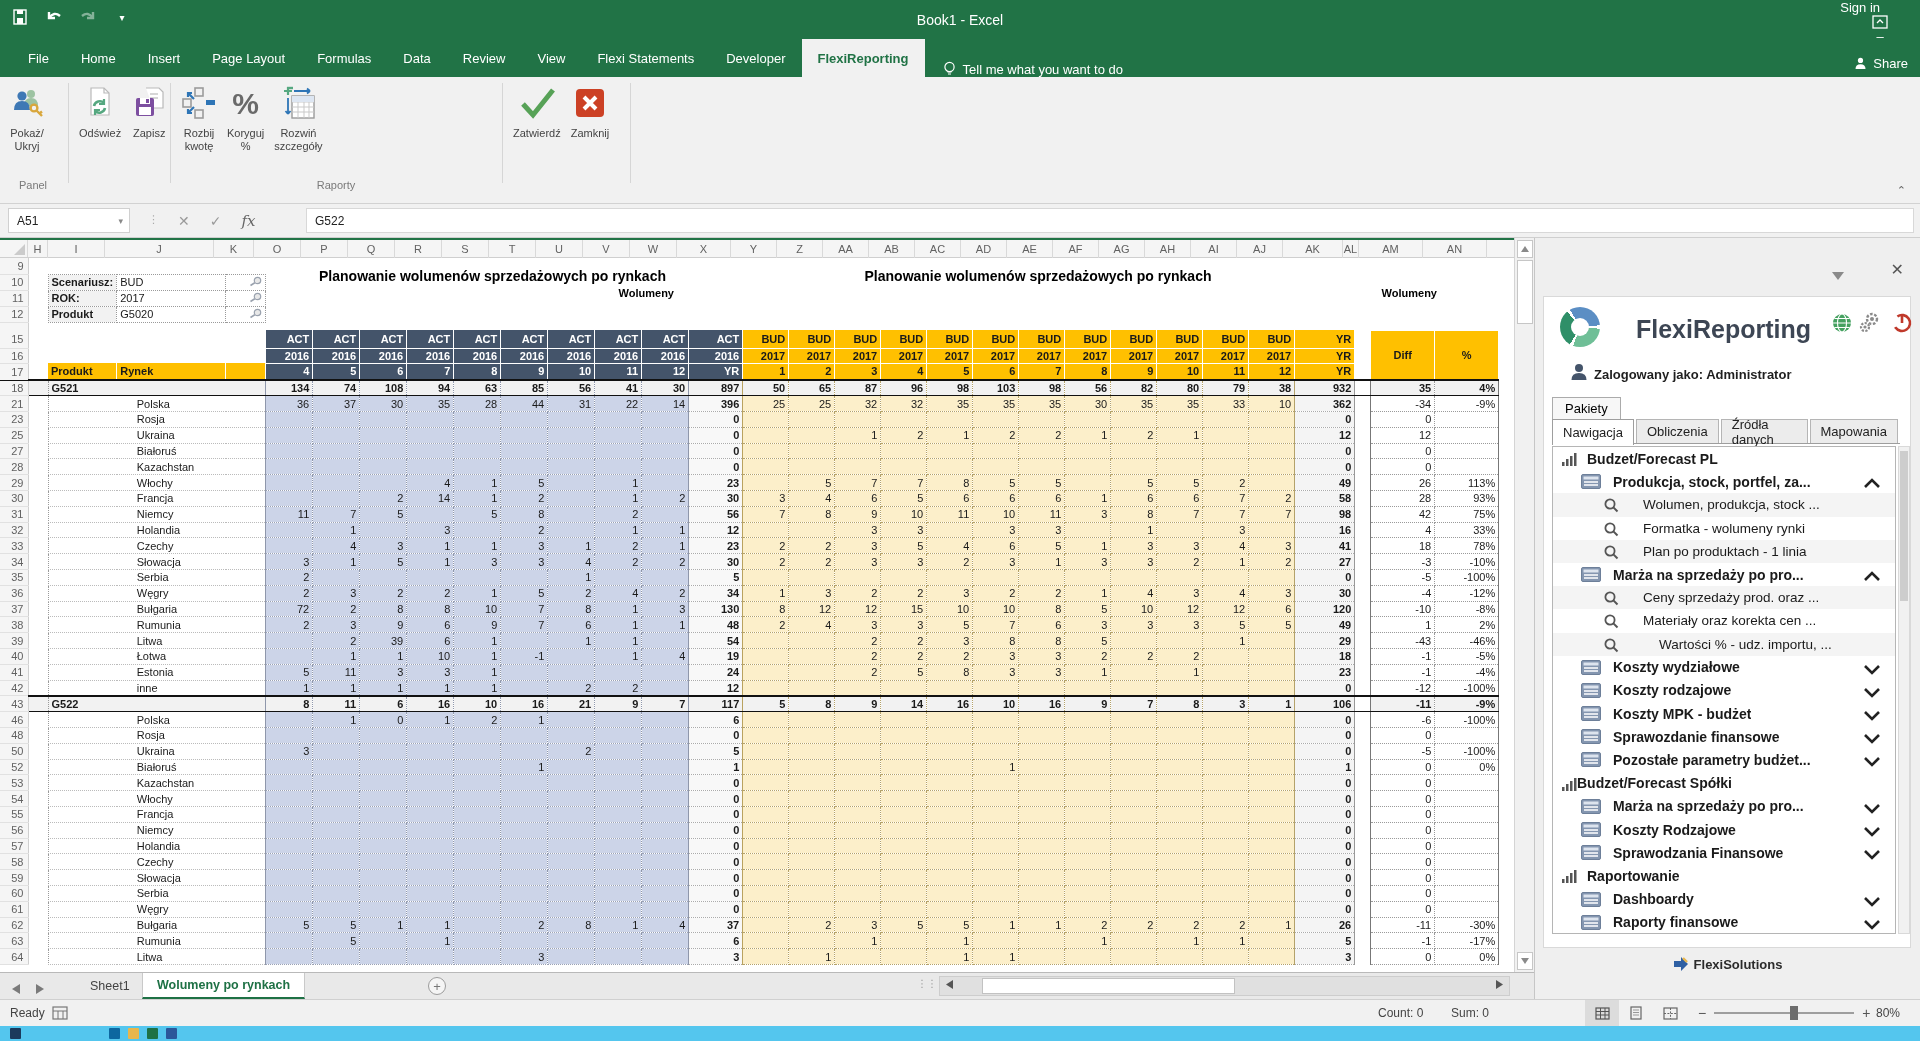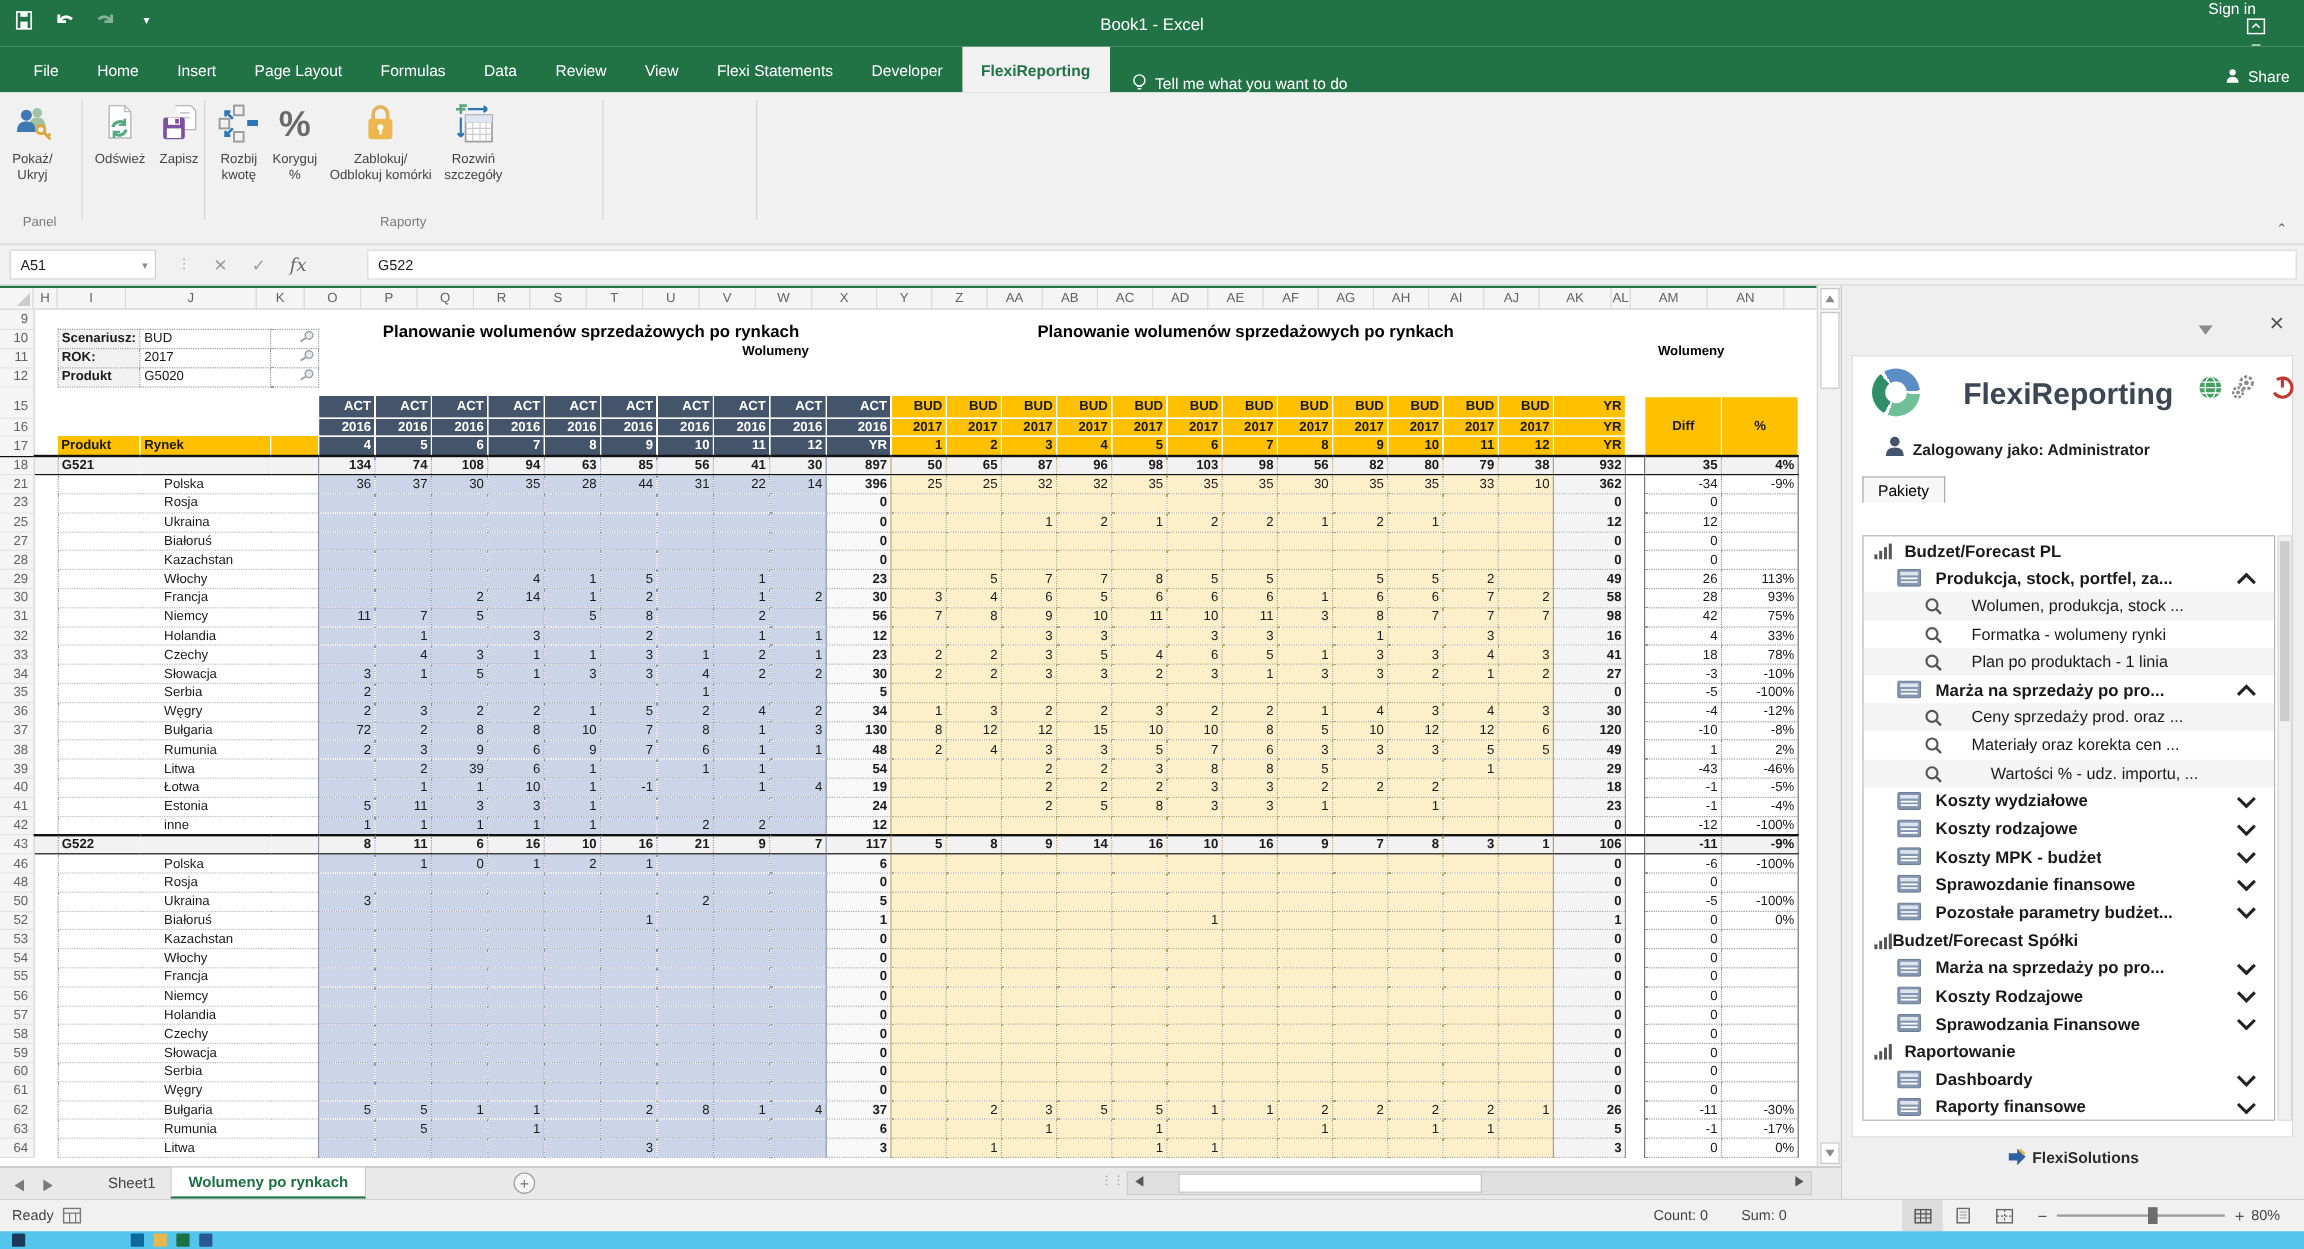--- a/index.html
+++ b/index.html
@@ -283,52 +283,59 @@
             </svg>
         </span>
         <span>Rozbij</span>
           <span>kwotę</span>
       </div>
       <div class="bigbtn">
         <span class="ic" style="font-size:30px;color:#6a6a6a;font-weight:bold">%</span>
         <span>Koryguj</span>
           <span>%</span>
       </div>
-      <div class="bigbtn" style="min-width:96px">
-        <span class="ic">
-          <svg width="30" height="34" viewBox="0 0 30 34">
-              <path d="M9 14 v-5 a6 6 0 0 1 12 0 v5" fill="none" stroke="#e3b35c" stroke-width="3"></path>
-              <rect x="5" y="13" width="20" height="17" rx="2.5" fill="#eeb64f"></rect>
-              <circle cx="15" cy="20" r="2.4" fill="#fff"></circle>
-              <rect x="14" y="21" width="2.4" height="5" fill="#fff"></rect>
-            </svg>
-        </span>
-        <span>Zablokuj/</span>
-          <span>Odblokuj komórki</span>
-      </div>
       <div class="bigbtn">
         <span class="ic">
           <svg width="36" height="34" viewBox="0 0 36 34">
               <rect x="12" y="10" width="22" height="22" fill="#fff" stroke="#9b9b9b" stroke-width="1.4"></rect>
               <path d="M12 16 h22 M12 21 h22 M12 26 h22 M18 10 v22 M24 10 v22 M29 10 v22" stroke="#c9c9c9" stroke-width="1"></path>
               <rect x="12" y="10" width="22" height="6" fill="#dde6f2"></rect>
           <path d="M7 2 h6 M10 2 v0" stroke="#56a880" stroke-width="2.4"></path>
               <path d="M10 -1 v6" stroke="#56a880" stroke-width="0"></path>
               <path d="M4 5 h8 M8 1 v8" stroke="#56a880" stroke-width="2.2"></path>
           <path d="M8 12 v16 M8 28 l-2.5 -3 M8 28 l2.5 -3" stroke="#2e75b6" stroke-width="1.8" fill="none"></path>
               <path d="M14 5 h16 M30 5 l-3 -2.5 M30 5 l-3 2.5" stroke="#2e75b6" stroke-width="1.8" fill="none"></path>
             </svg>
         </span>
         <span>Rozwiń</span>
           <span>szczegóły</span>
       </div>
     </div>
     <div class="glabel" style="left:176px;width:320px">Raporty</div>
     <div class="gsep" style="position:absolute;left:500px;top:0"></div>
 
+    <div class="rgroup" style="left:508px">
+      <div class="bigbtn">
+        <span class="ic">
+          <svg width="40" height="34" viewBox="0 0 40 34">
+              <path d="M6 18 L16 29 L36 4" fill="none" stroke="#57a257" stroke-width="5"></path>
+            </svg>
+        </span>
+        <span>Zatwierdź</span>
+      </div>
+      <div class="bigbtn">
+        <span class="ic">
+          <svg width="34" height="34" viewBox="0 0 34 34">
+              <rect x="3" y="3" width="28" height="28" rx="4" fill="#cc4125"></rect>
+              <path d="M11 11 L23 23 M23 11 L11 23" stroke="#fff" stroke-width="4"></path>
+            </svg>
+        </span>
+        <span>Zamknij</span>
+      </div>
+    </div>
     <div class="gsep" style="position:absolute;left:628px;top:0"></div>
     <div id="ribbon-collapse">⌃</div>
   </div>
 
   <div id="formulabar">
     <div id="namebox">
         <span>A51</span>
         <span class="caret">▾</span>
       </div>
     <div id="fb-dots">⋮</div>
@@ -1825,20 +1832,26 @@
       <span class="abs" style="left:26px;top:66px">
         <svg width="18" height="18" viewBox="0 0 18 18">
             <circle cx="9" cy="5" r="4" fill="#44546A"></circle>
             <path d="M1.5 17 Q1.5 10 9 10 Q16.5 10 16.5 17 Z" fill="#44546A"></path>
           </svg>
       </span>
       <div id="tp-user">
         <span>Zalogowany jako:</span> <span>Administrator</span>
       </div>
       <div id="tp-pakiety">Pakiety</div>
+      <div id="tp-tabs">
+          <span class="tp-tab active">Nawigacja</span>
+          <span class="tp-tab">Obliczenia</span>
+          <span class="tp-tab">Źródła danych</span>
+          <span class="tp-tab">Mapowania</span>
+        </div>
       <div id="tree">
           <div class="titem b">
             <span style="position:absolute;left:8px;top:4px"><svg width="16" height="16" viewBox="0 0 16 16">
                 <rect x="1" y="11" width="2.5" height="4" fill="#555"></rect>
                 <rect x="5" y="8" width="2.5" height="7" fill="#555"></rect>
                 <rect x="9" y="5" width="2.5" height="10" fill="#555"></rect>
                 <rect x="13" y="2" width="2.5" height="13" fill="#555"></rect>
               </svg></span>
             <span class="lbl" style="margin-left:34px">Budzet/Forecast PL</span>
           </div>

